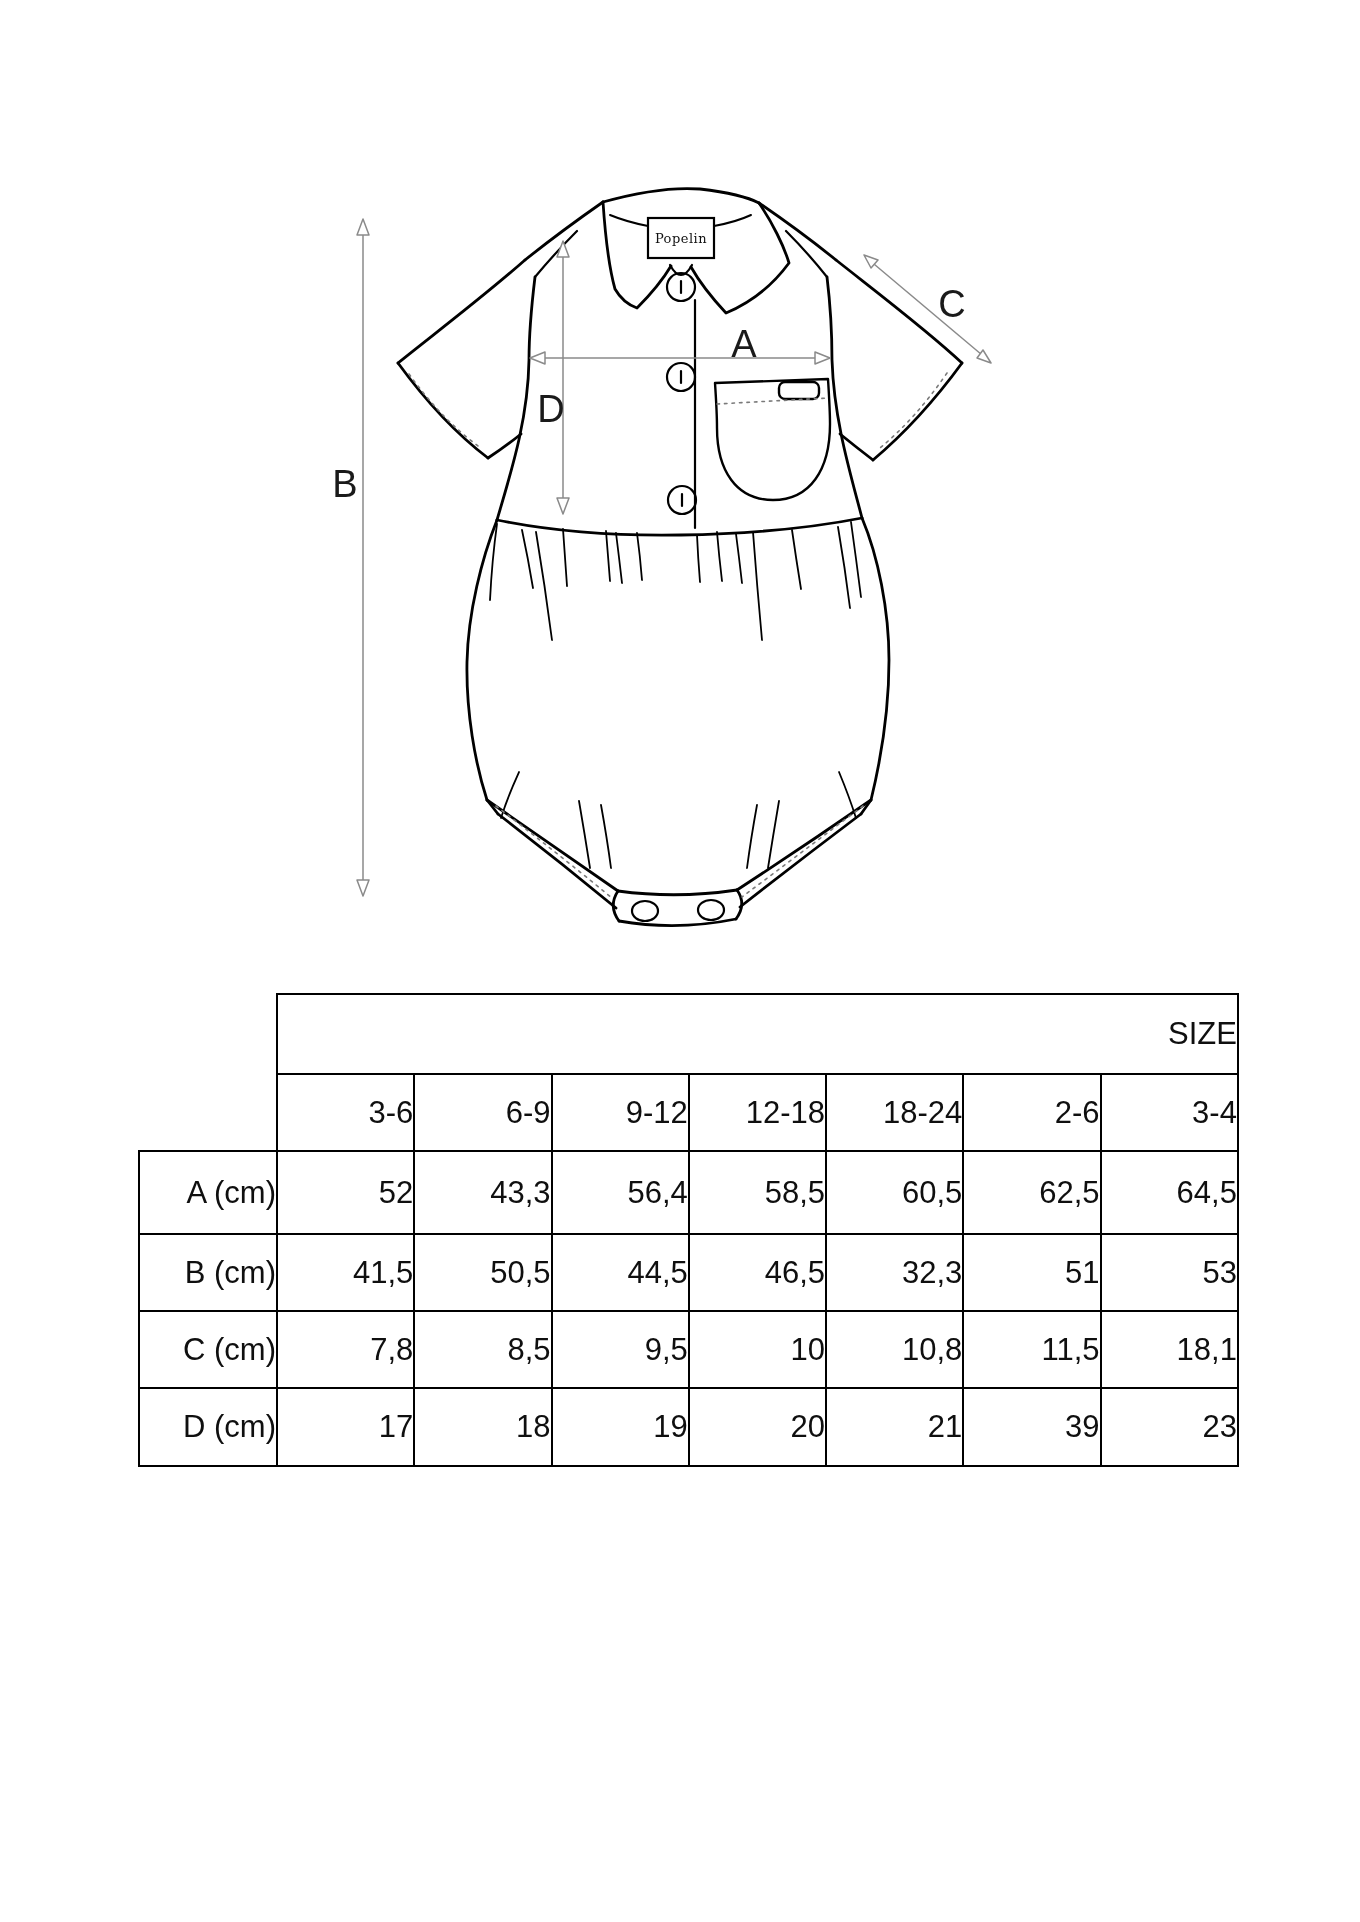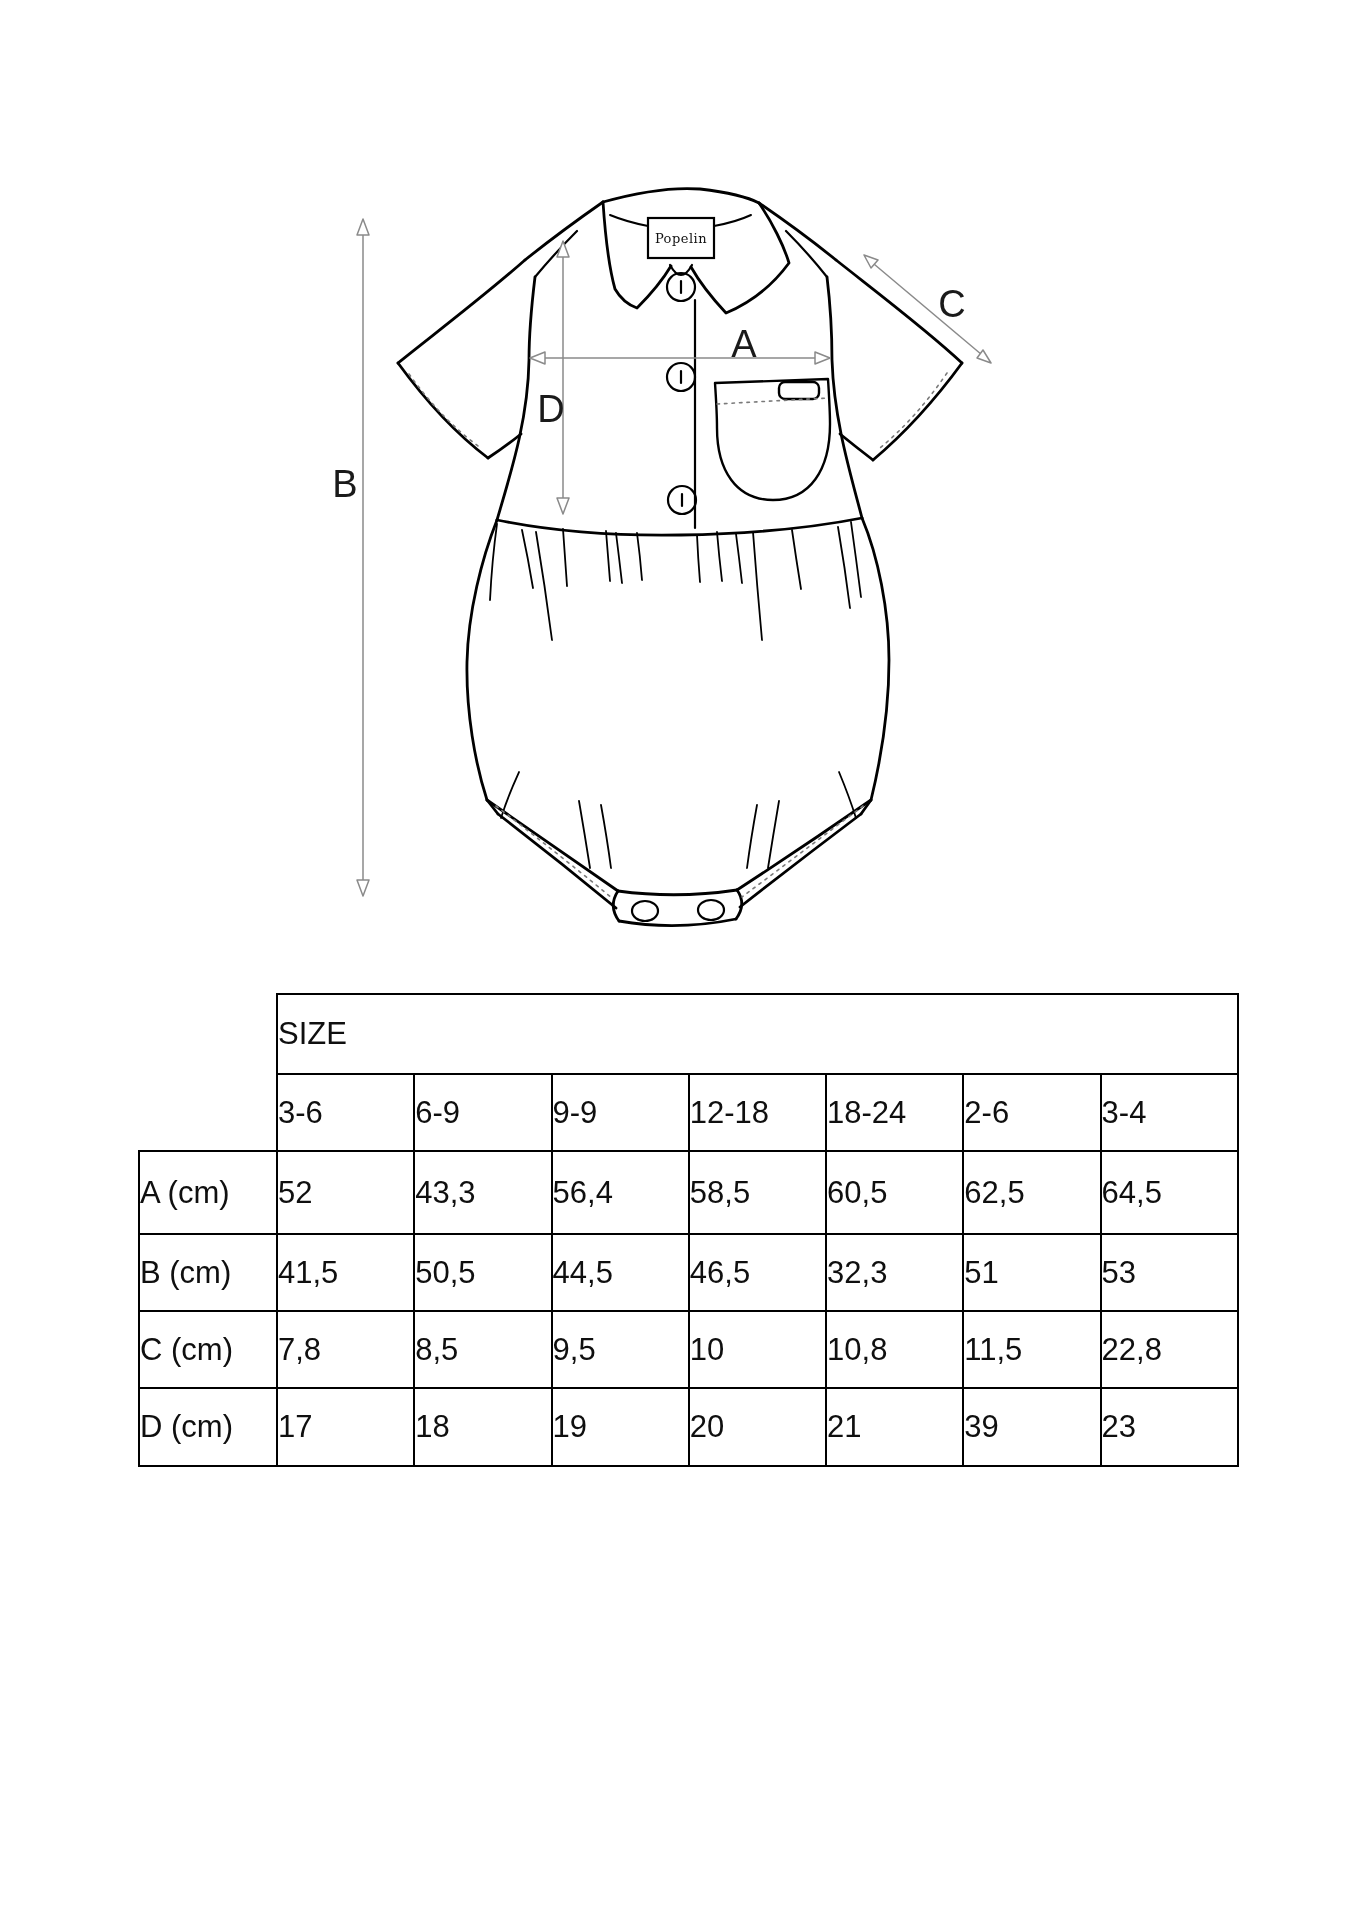--- a/index.html
+++ b/index.html
@@ -35,21 +35,21 @@
     width:1099px;
     height:472px;
     border-collapse:collapse;
     table-layout:fixed;
     font-family:"Liberation Sans", sans-serif;
     font-size:31px;
     color:#0f0f0f;
   }
   table.size-table td, table.size-table th{
     border:2.5px solid #000;
-    text-align:left;
+    text-align:right;
     vertical-align:middle;
     font-weight:normal;
     padding:0;
     overflow:hidden;
   }
   table.size-table td.corner{
     border:none;
     background:transparent;
   }
 </style>
@@ -205,21 +205,21 @@
       <col style="width:137.28px">
     </colgroup>
     <tbody>
       <tr style="height:80px">
         <td class="corner" rowspan="2"></td>
         <th colspan="7">SIZE</th>
       </tr>
       <tr style="height:77px">
         <th>3-6</th>
         <th>6-9</th>
-        <th>9-9</th>
+        <th>9-12</th>
         <th>12-18</th>
         <th>18-24</th>
         <th>2-6</th>
         <th>3-4</th>
       </tr>
       <tr style="height:83px">
         <th>A (cm)</th>
         <td>52</td>
         <td>43,3</td>
         <td>56,4</td>
@@ -239,21 +239,21 @@
         <td>53</td>
       </tr>
       <tr style="height:77px">
         <th>C (cm)</th>
         <td>7,8</td>
         <td>8,5</td>
         <td>9,5</td>
         <td>10</td>
         <td>10,8</td>
         <td>11,5</td>
-        <td>22,8</td>
+        <td>18,1</td>
       </tr>
       <tr style="height:78px">
         <th>D (cm)</th>
         <td>17</td>
         <td>18</td>
         <td>19</td>
         <td>20</td>
         <td>21</td>
         <td>39</td>
         <td>23</td>

